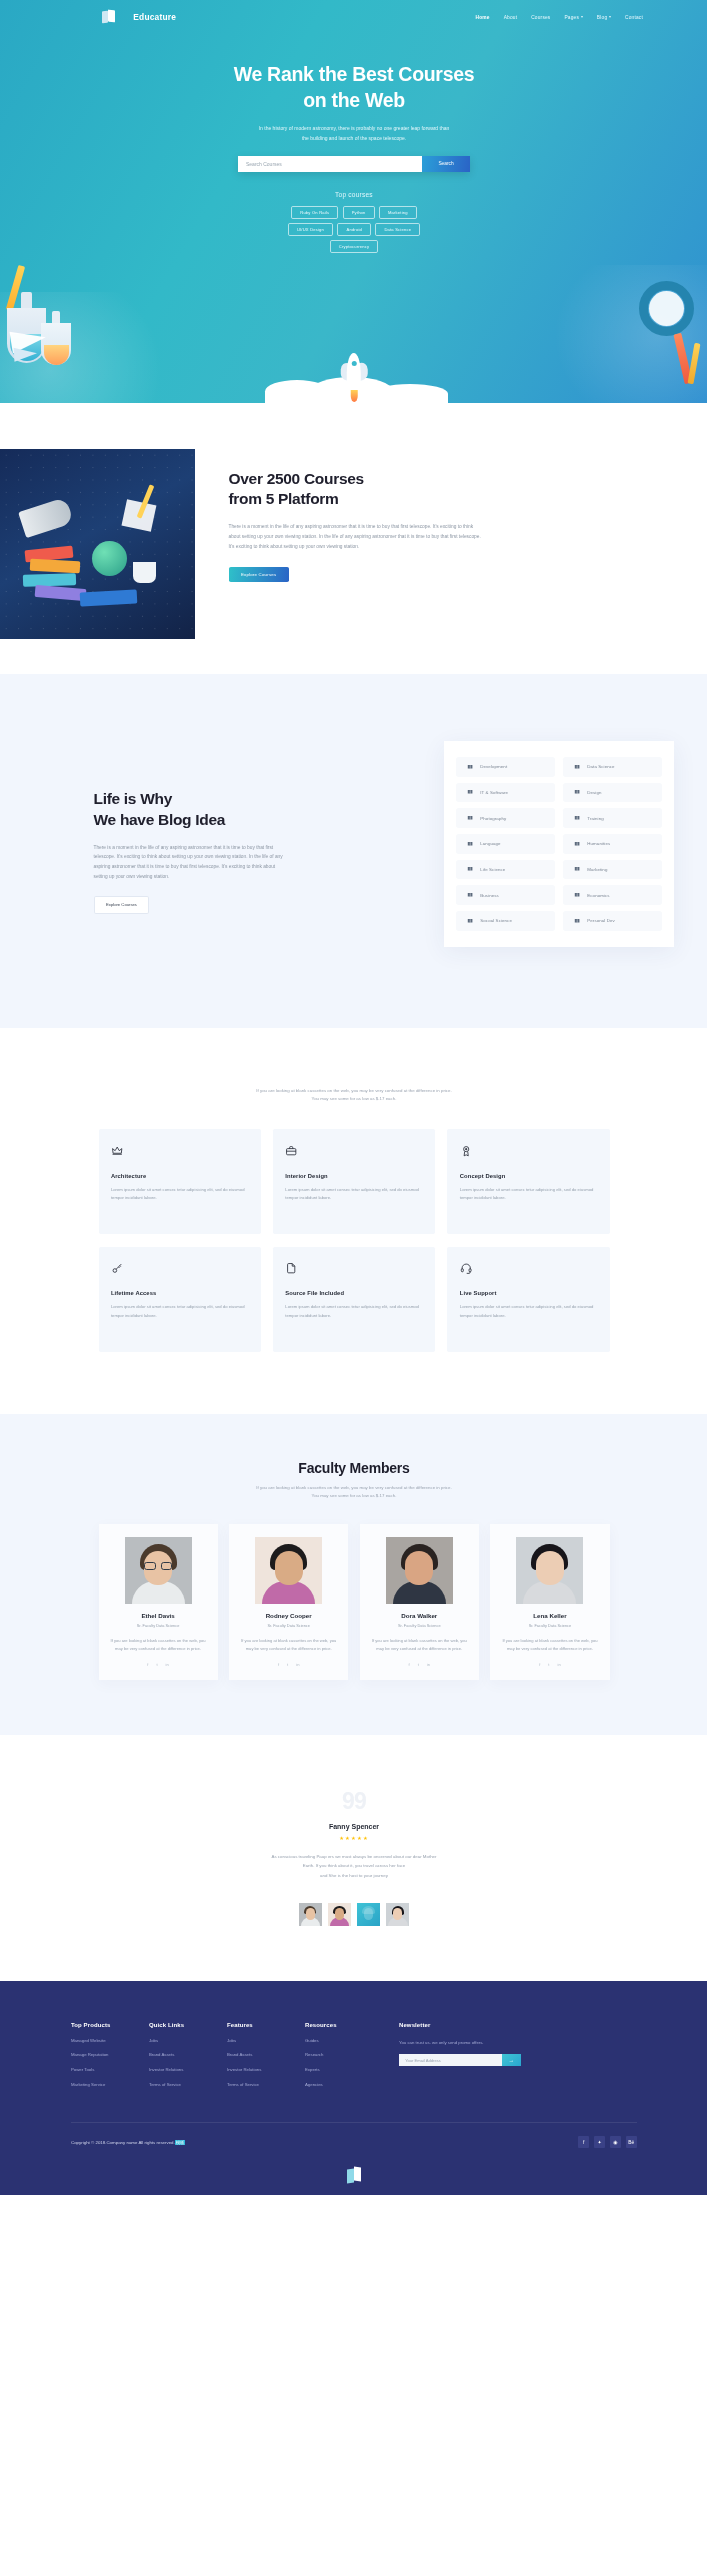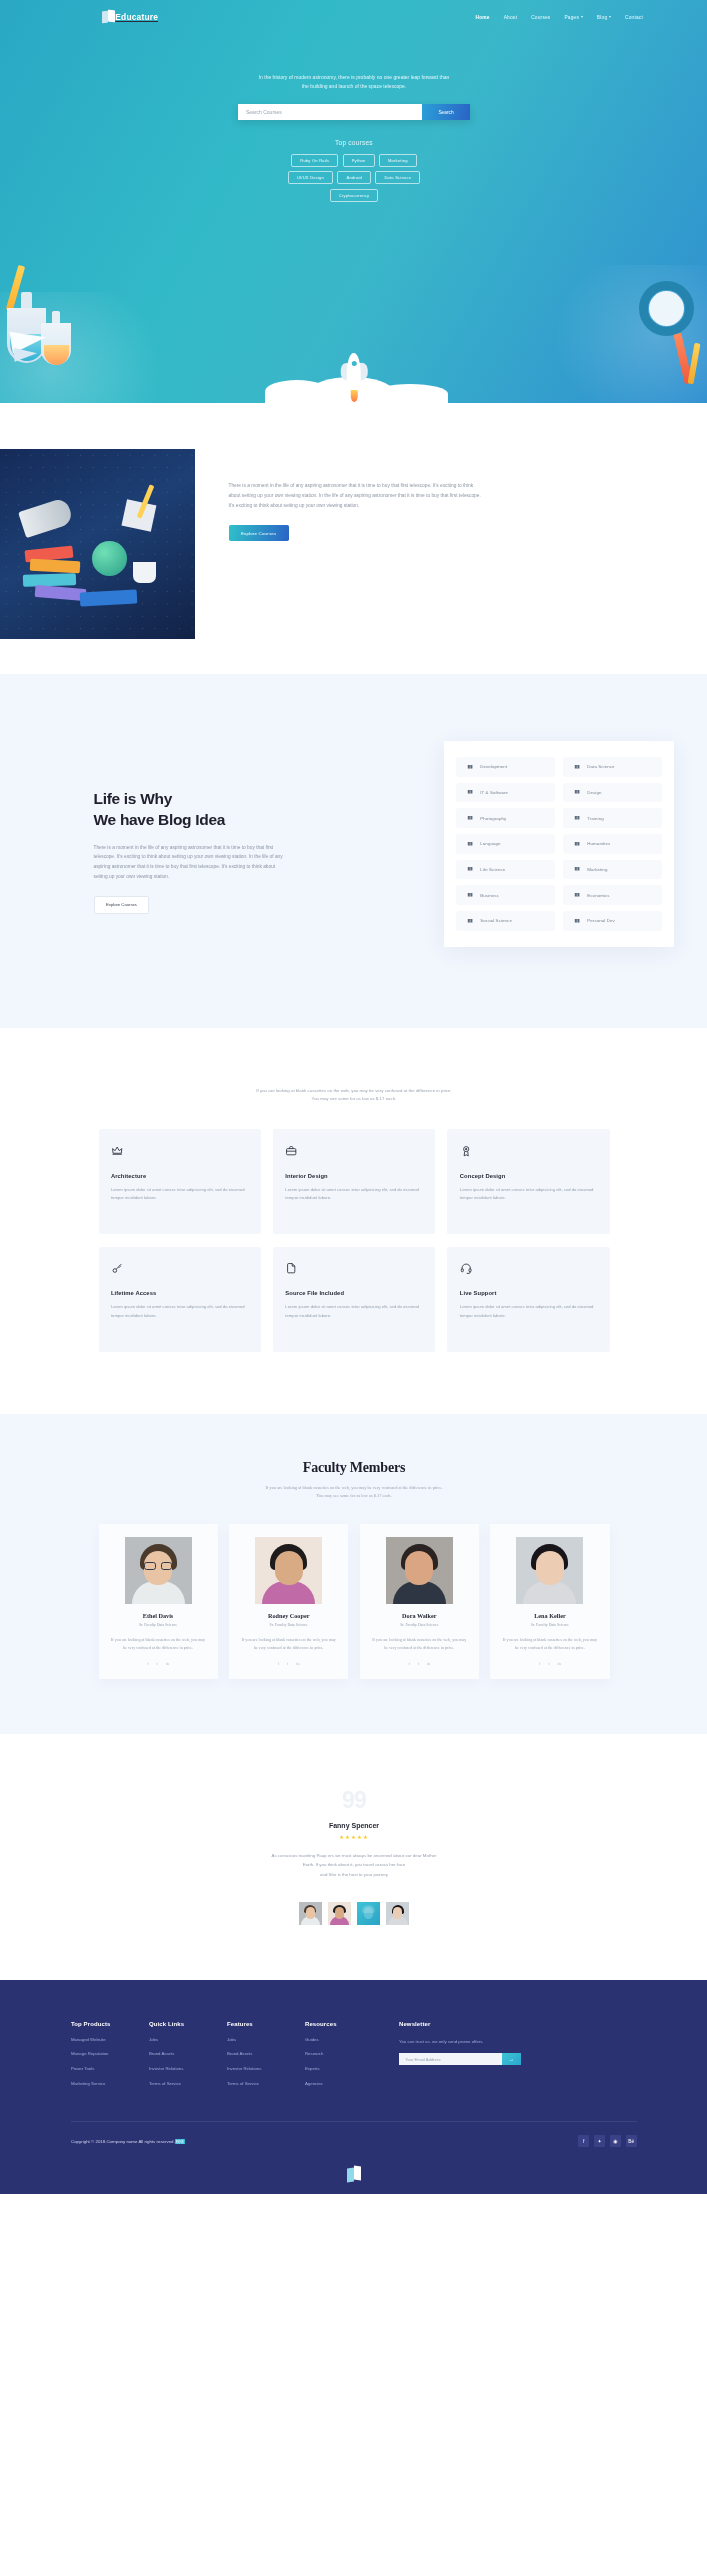--- a/index.html
+++ b/index.html
@@ -21,21 +21,21 @@
     overflow:hidden;
   }
   .hero-bg-a{position:absolute;left:-35px;top:292px;width:212px;height:195px;background:radial-gradient(ellipse at 40% 40%, rgba(255,255,255,.22), rgba(255,255,255,0) 62%);}
   .hero-bg-b{position:absolute;right:-26.5px;top:265px;width:195px;height:177px;background:radial-gradient(ellipse at 60% 40%, rgba(255,255,255,.18), rgba(255,255,255,0) 62%);}
 
   .navbar {
     position:relative; z-index:6;
     height:34px; display:flex; align-items:center;
     padding:0 49px;
   }
-  .brand { display:flex; align-items:center; gap:0; margin-left:53px;text-decoration:underline;}
+  .brand { display:flex; align-items:center; gap:18px; margin-left:53px;}
   .brand-mark { width:13.3px;height:13.3px; position:relative; }
   .brand-mark i{position:absolute;display:block;}
   .brand-mark i:nth-child(1){left:0;top:0.9px;width:6.2px;height:11.5px;background:#cfe8f3;transform:skewY(-8deg);border-radius:0.9px;}
   .brand-mark i:nth-child(2){left:6.2px;top:0px;width:7px;height:12.4px;background:#ffffff;transform:skewY(8deg);border-radius:0.9px;}
   .brand-name { color:#fff; font-size:8.4px; font-weight:bold; letter-spacing:0.2px;}
 
   .nav-links { margin-left:auto; display:flex; align-items:center; gap:14px; margin-right:16px;}
   .nav-link { color:#eafaff; font-size:4.8px; letter-spacing:0.2px; text-decoration:none; display:flex; align-items:center; gap:1.8px; }
   .nav-link.active { color:#ffffff; font-weight:bold; }
   .caret { width:0;height:0;border-left:1.8px solid transparent;border-right:1.8px solid transparent;border-top:2.1px solid #dff4fb;display:inline-block;}
@@ -153,21 +153,21 @@
   .sec-feat{background:#fff;padding:51px 0 62px;}
   .h2-center{font-size:14px;font-weight:bold;text-align:center;letter-spacing:-0.2px;color:#1d1d2b;}
   .sub-center{font-size:4.4px;line-height:2;color:#9aa3b0;text-align:center;margin-top:8px;}
   .feat-grid{width:511px;margin:25px auto 0;display:grid;grid-template-columns:repeat(3,1fr);gap:12.4px;}
   .feat-card{background:#f3f7fc;padding:15px 12.4px 17.7px;border-radius:1.8px;min-height:105px;}
   .feat-ico{width:12.4px;height:12.4px;color:#232733;}
   .feat-title{font-size:5.8px;font-weight:bold;margin-top:12.4px;color:#1f2430;letter-spacing:0.1px;}
   .feat-desc{font-size:4.2px;line-height:2.05;color:#95a0ad;margin-top:7px;}
 
   
-  .sec-fac{background:#f2f6fd;padding:46px 16px 55px;font-family:Liberation Serif, serif;}
+  .sec-fac{background:#f2f6fd;padding:46px 16px 55px;}
   .fac-grid{width:511px;margin:23px auto 0;display:grid;grid-template-columns:repeat(4,1fr);gap:11.5px;}
   .fac-card{background:#fbfcfe;padding:12.4px 10.6px 12.4px;text-align:center;box-shadow:0 3.5px 14px rgba(40,60,110,.04);}
   .fac-photo{width:67px;height:67px;margin:0 auto;background:#cfd6dd;position:relative;overflow:hidden;}
   .fp-hair{position:absolute;left:15px;top:7px;width:37px;height:26.5px;border-radius:18.6px 18.6px 5.3px 5.3px;}
   .fp-face{position:absolute;left:19.5px;top:14px;width:28px;height:34px;border-radius:14px 14px 13.3px 13.3px;}
   .fp-body{position:absolute;left:7px;bottom:0;width:53px;height:23px;border-radius:23px 23px 0 0;}
   .fp-g1{position:absolute;left:19.5px;top:25px;width:11.5px;height:8px;border:1.2px solid #2f3945;border-radius:2.7px;}
   .fp-g2{position:absolute;left:36px;top:25px;width:11.5px;height:8px;border:1.2px solid #2f3945;border-radius:2.7px;}
   .fac-name{font-size:6.2px;font-weight:bold;margin-top:8.8px;color:#1f2430;}
   .fac-role{font-size:3.9px;color:#98a2af;margin-top:3.5px;}
@@ -243,20 +243,24 @@
             <span>Blog</span>
             <i class="caret"></i>
           </a>
         <a class="nav-link" href="#">
             <span>Contact</span>
           </a>
       </div>
     </nav>
 
     <div class="hero-inner">
+      <h1 class="hero-title">
+        <span>We Rank the Best Courses</span><br>
+        <span>on the Web</span>
+      </h1>
       <p class="hero-sub">
         <span>In the history of modern astronomy, there is probably no one greater leap forward than</span><br>
         <span>the building and launch of the space telescope.</span>
       </p>
 
       <div class="searchbar">
         <input class="search-input" type="text" placeholder="Search Courses" style="">
         <button class="search-btn">Search</button>
       </div>
 
@@ -317,20 +321,24 @@
           <span class="pi-b2"></span>
           <span class="pi-b3"></span>
           <span class="pi-b4"></span>
         <span class="pi-globe"></span>
           <span class="pi-cup"></span>
           <span class="pi-paper"></span>
         <span class="pi-book"></span>
           <span class="pi-pen"></span>
       </div>
       <div class="promo-txt">
+        <h2 class="h2">
+          <span>Over 2500 Courses</span><br>
+          <span>from 5 Platform</span>
+        </h2>
         <p class="p-body">There is a moment in the life of any aspiring astronomer that it is time to buy that first telescope. It's exciting to think about setting up your own viewing station. In the life of any aspiring astronomer that it is time to buy that first telescope. It's exciting to think about setting up your own viewing station.</p>
         <button class="btn-grad">Explore Courses</button>
       </div>
     </div>
   </section>
 
   <section class="sec-idea">
     <div class="idea-row">
       <div class="idea-left">
         <h2 class="h2">

